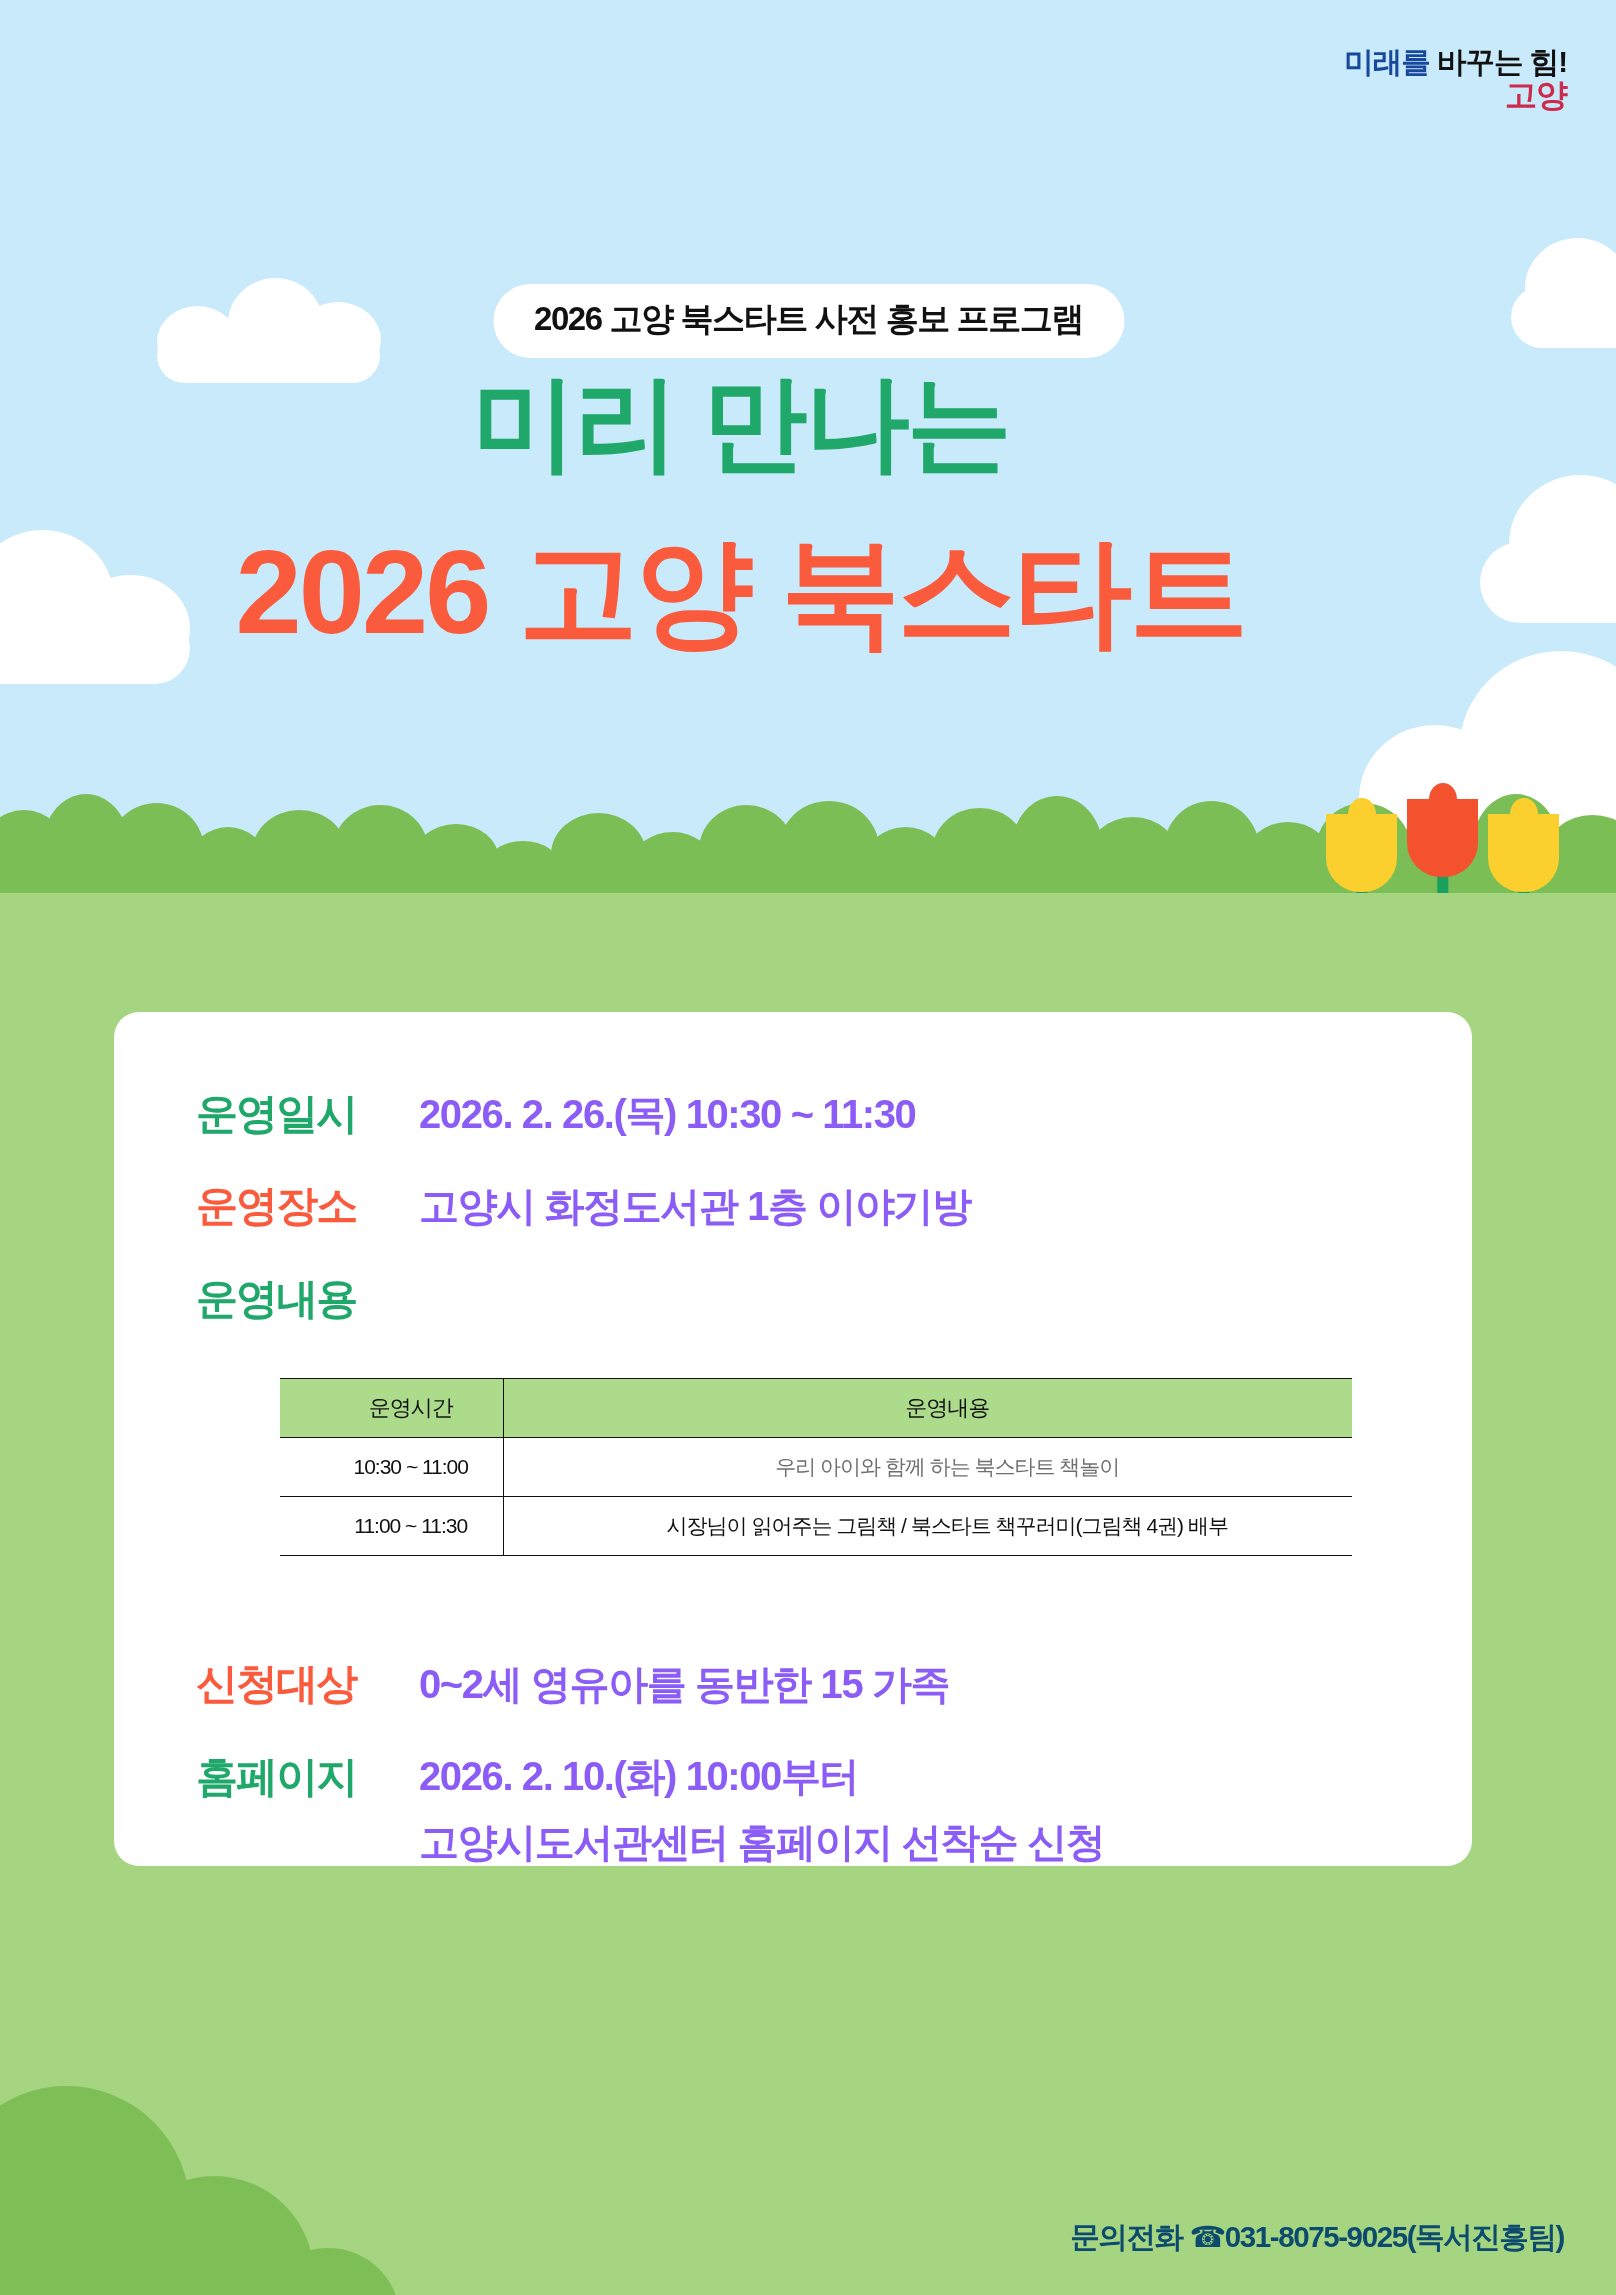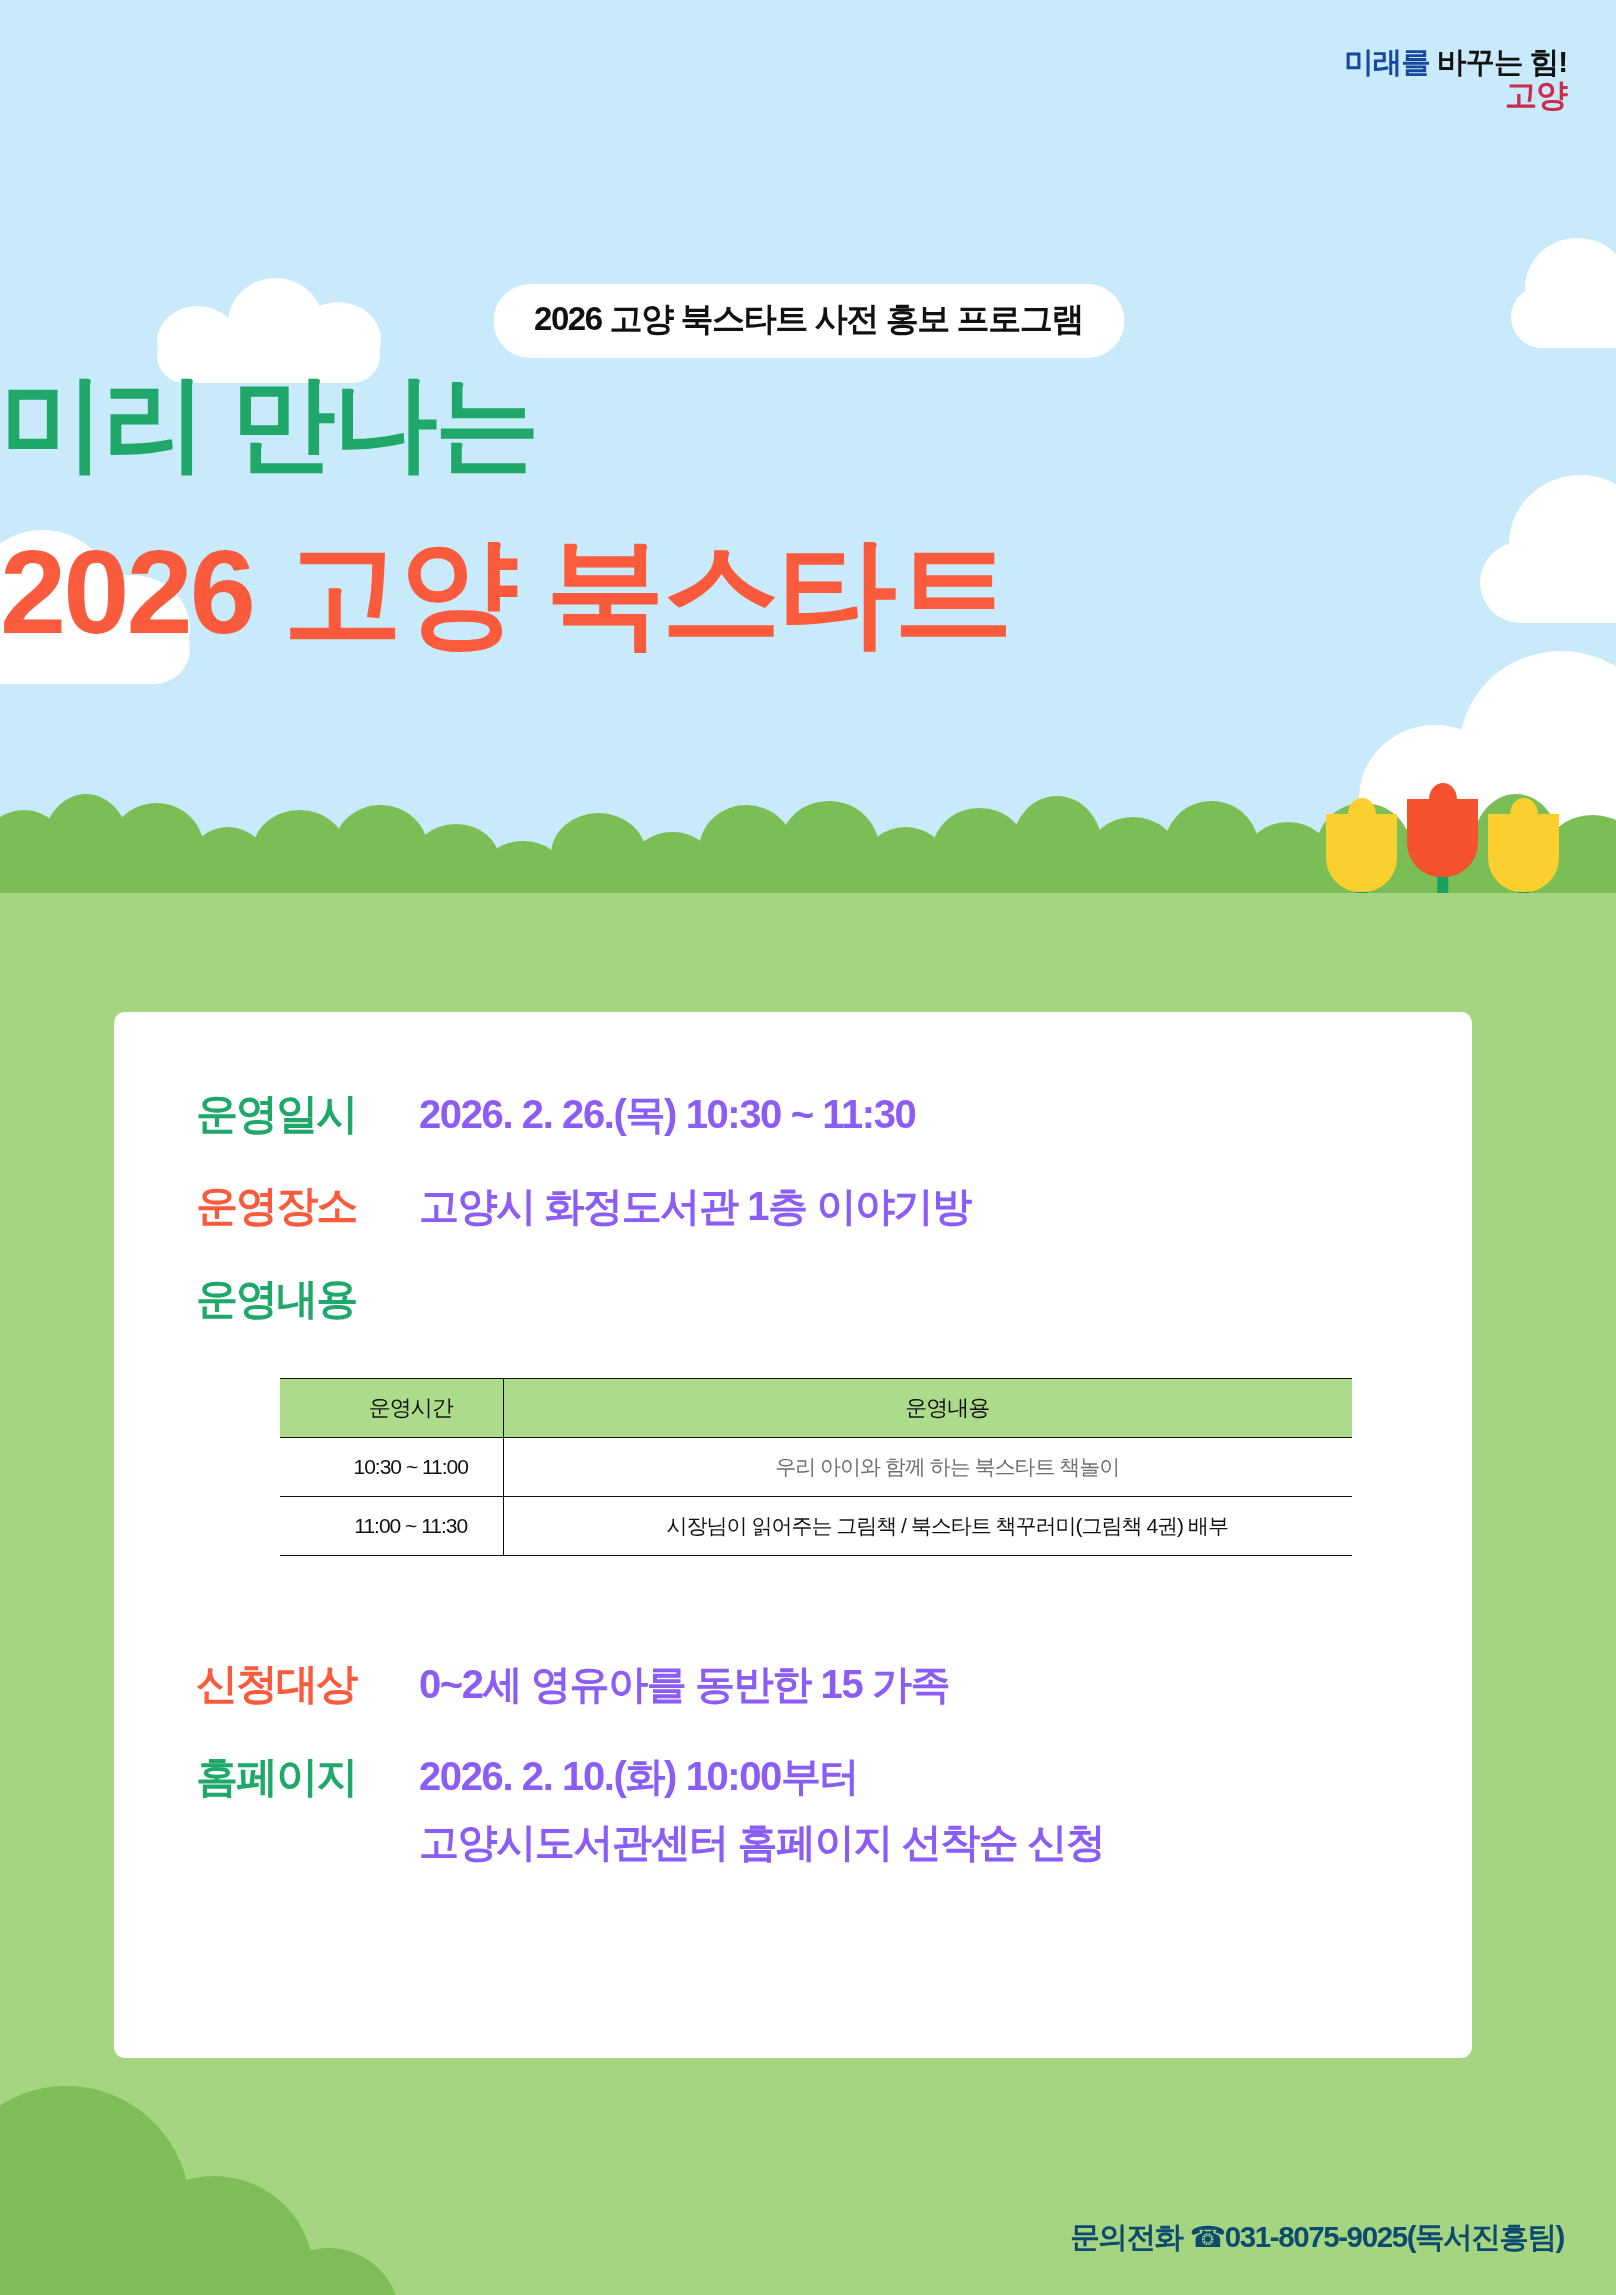--- a/index.html
+++ b/index.html
@@ -34,21 +34,21 @@
     position:absolute;left:50%;transform:translateX(-50%);top:238px;
     background:#fff;border-radius:4752px;
     padding:13.3px 41px 16px;
     font-size:33px;font-weight:bold;letter-spacing:-1.4px;color:#111;
     white-space:nowrap;
     margin-top:46px;
   }
 
   
   .headline{
-    position:absolute;left:0;width:1481px;
+    position:absolute;left:0;width:1481px;text-align:center;
     font-weight:bold;letter-spacing:-2.9px;white-space:nowrap;
   }
   .headline.l1{top:354px;font-size:105px;color:#1FA86A;}
   .headline.l2{top:513px;font-size:119px;color:#FA5B3D;}
 
   
   .bushline{position:absolute;left:0;top:784px;width:1617px;height:109px;}
   .bump{position:absolute;background:#7BBE55;border-radius:50% 50% 0 0;}
   .bushbase{position:absolute;left:0;top:872px;width:1617px;height:31px;background:#7BBE55;}
 
@@ -65,22 +65,22 @@
 
   
   .ground{position:absolute;left:0;top:893px;width:1617px;height:1402px;background:#A5D581;}
 
   
   .cornerbush{position:absolute;}
   .cornerbush .lobe{position:absolute;background:#7DBE57;border-radius:50%;}
 
   
   .card{
-    position:absolute;left:114px;top:1012px;width:1358px;height:1046px;
-    background:#fff;border-radius:11px;
+    position:absolute;left:114px;top:1012px;width:1358px;height:854px;
+    background:#fff;border-radius:25px;
   }
 
   .inforow{display:flex;align-items:baseline;}
   .lbl{
     width:223px;flex:0 0 223px;text-align:left;
     font-size:42px;font-weight:bold;letter-spacing:-1.9px;
   }
   .lbl.green{color:#1FA86A;}
   .lbl.orange{color:#FA5B3D;}
   .val{

